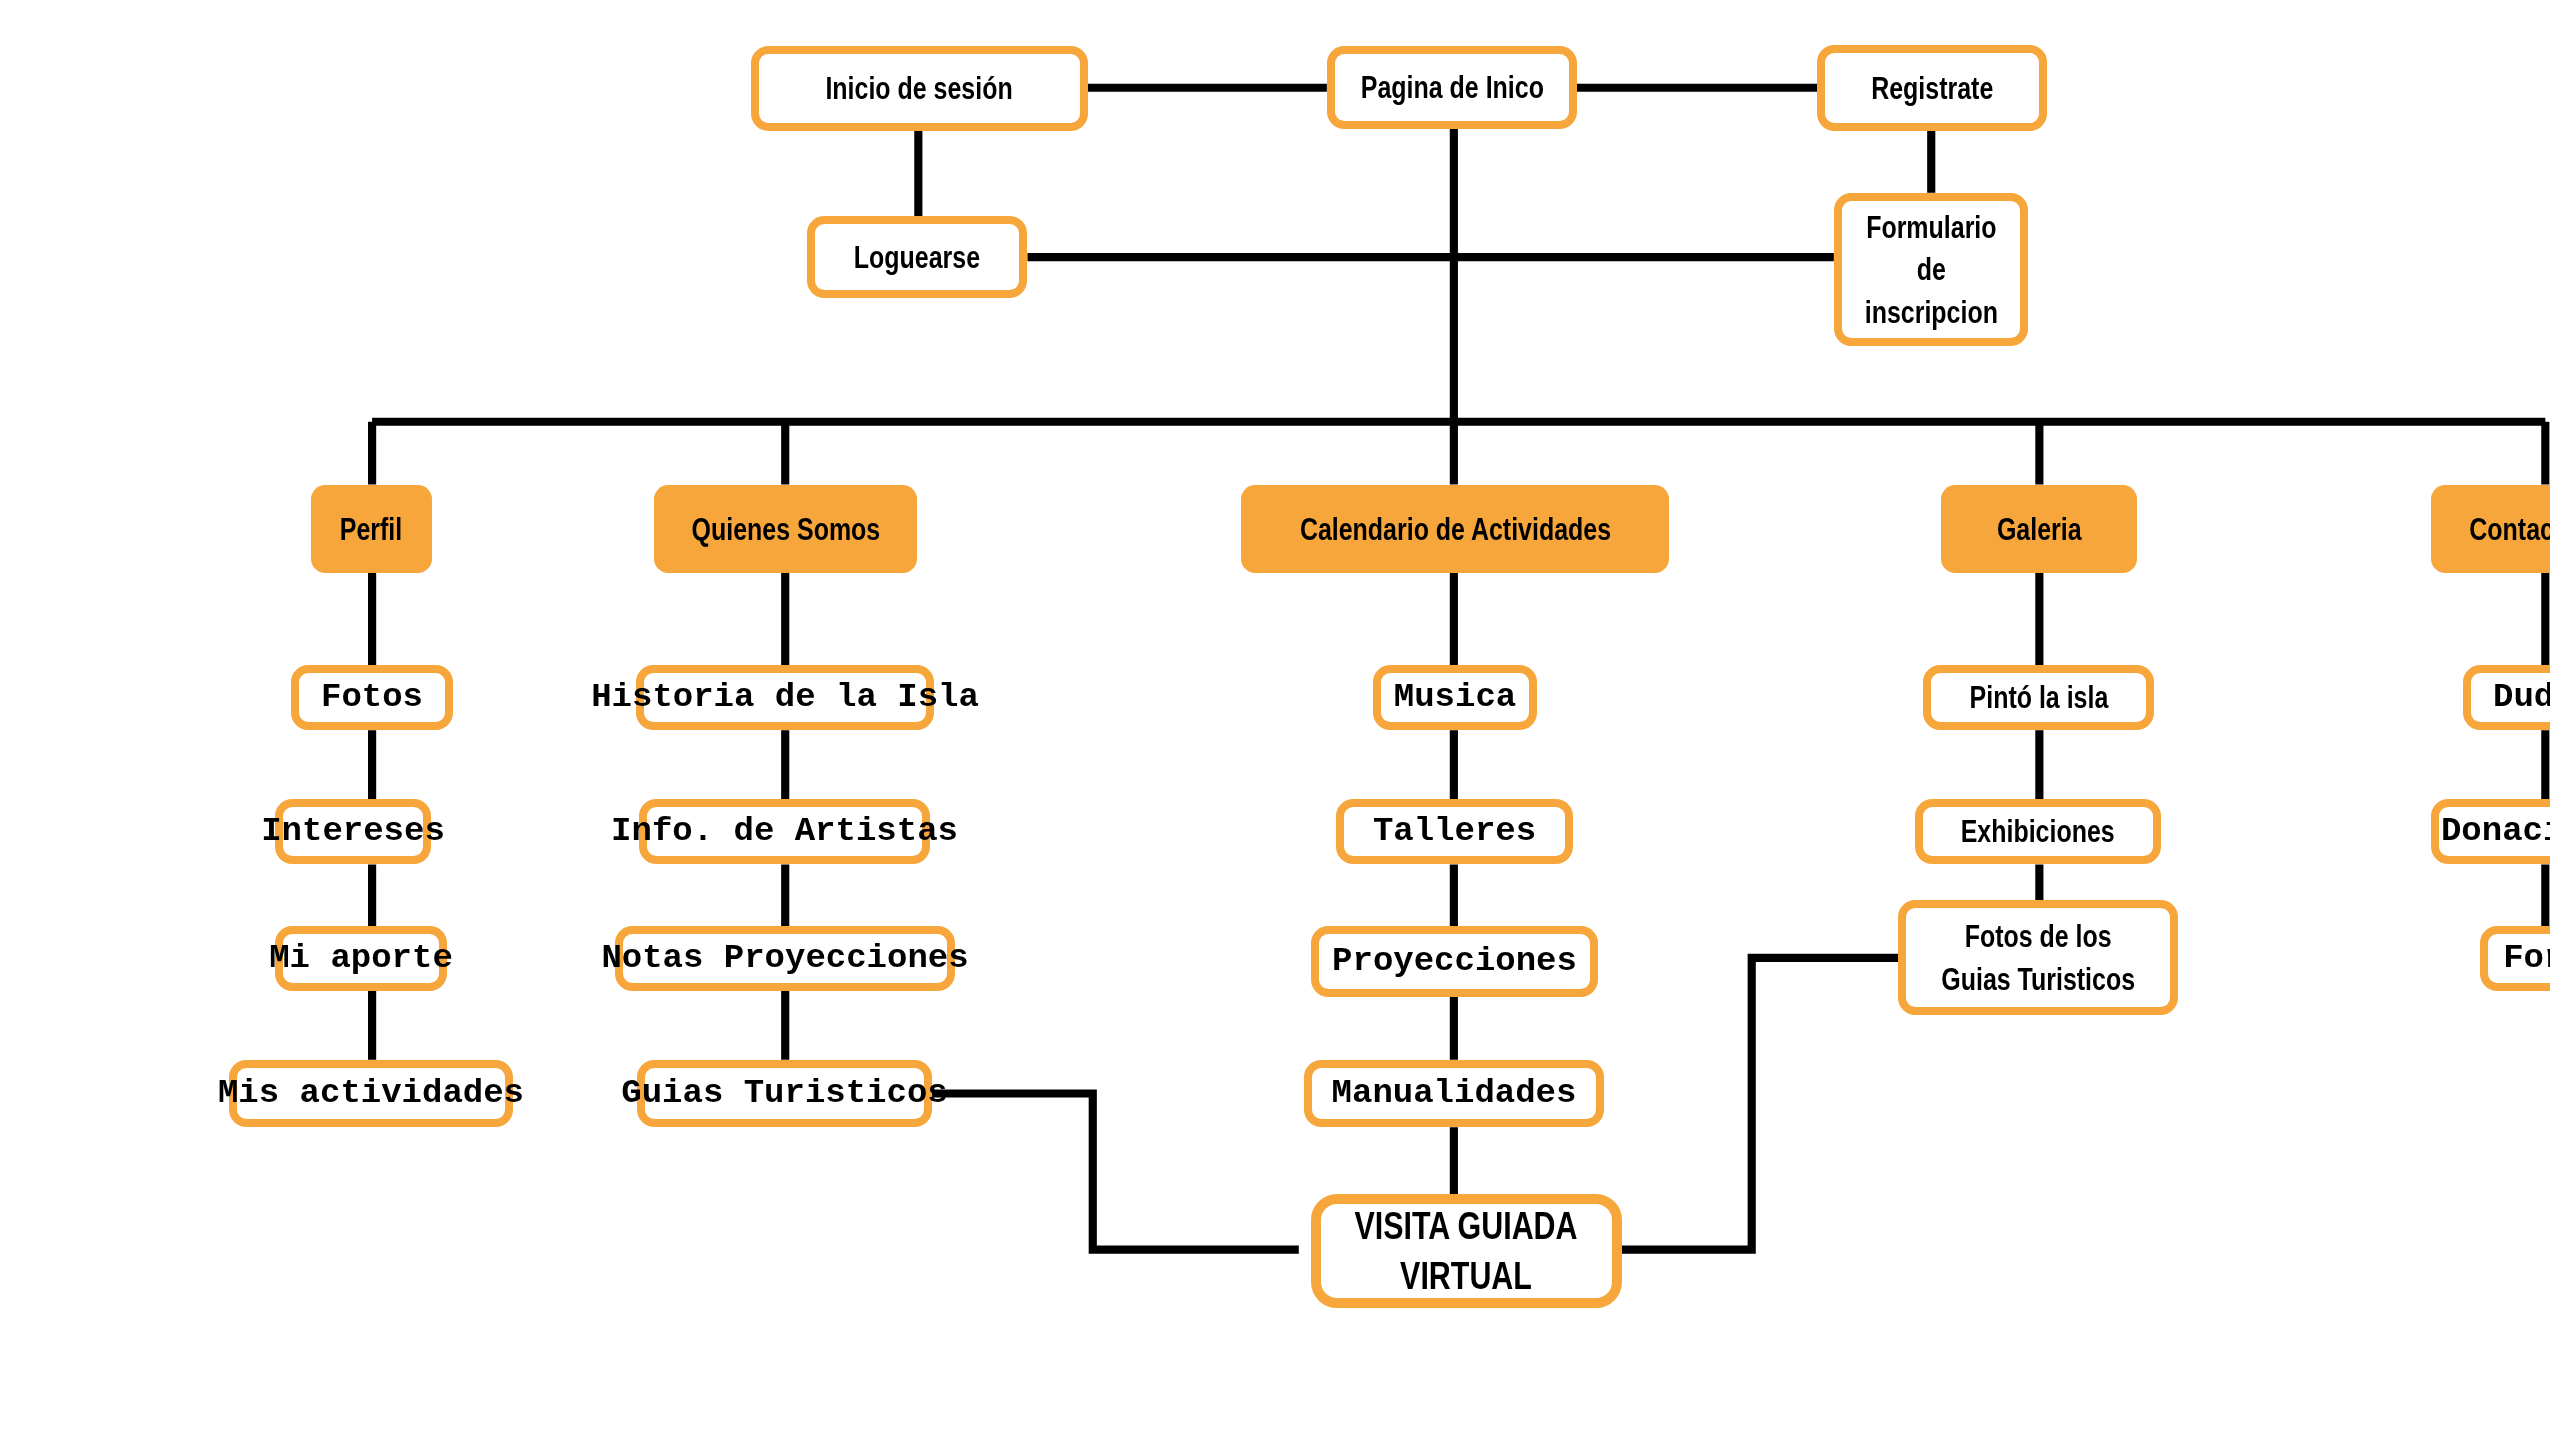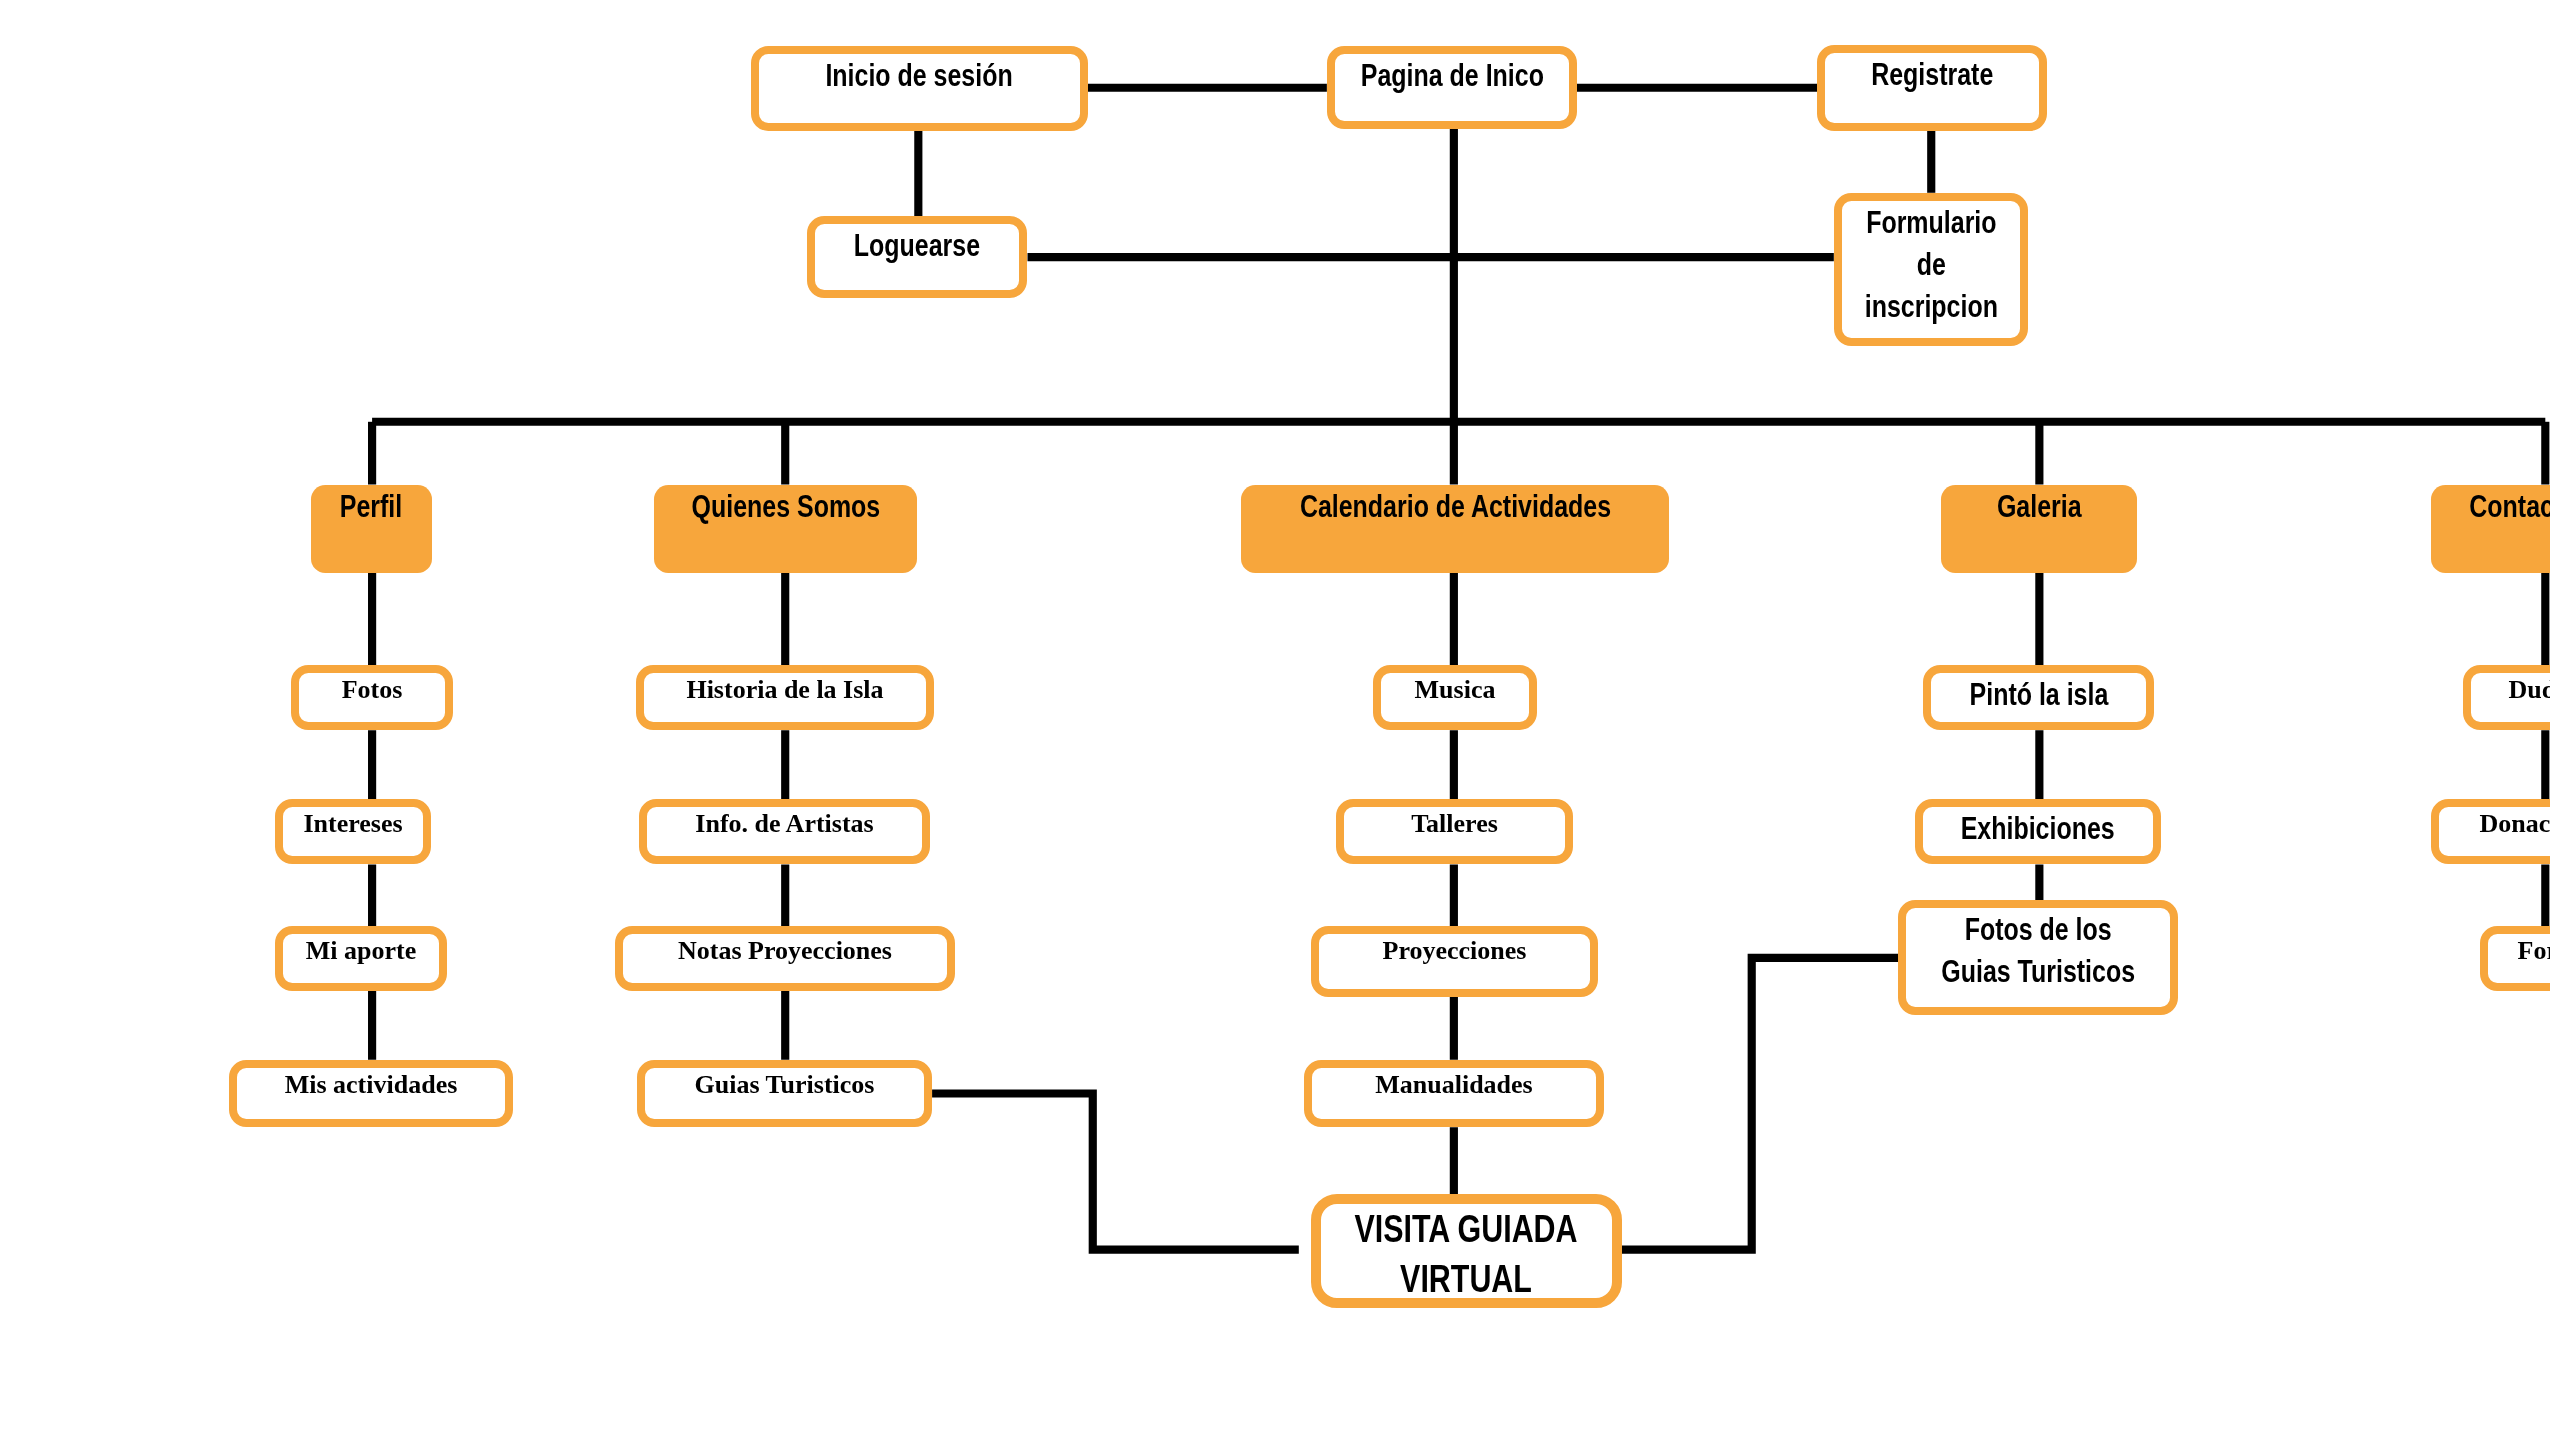--- a/index.html
+++ b/index.html
@@ -11,28 +11,28 @@
     position:relative;
     width:2922px;height:1450px;
     background:#FFFFFF;
     overflow:hidden;
     font-family:"Liberation Sans",sans-serif;
   }
   .wires{position:absolute;left:0;top:0;z-index:0;}
   .wires path{stroke:var(--line);stroke-width:16;fill:none;}
   .n{
     position:absolute;z-index:1;
-    display:flex;justify-content:center;
+    display:flex;align-items:center;justify-content:center;
     box-sizing:border-box;text-align:center;color:#000;
   }
   .w{background:#FFFFFF;border:8.7px solid var(--orange);border-radius:17.3px;}
   .h{background:var(--orange);border-radius:14.3px;}
   .t{display:inline-block;white-space:pre;line-height:1.32;color:#000;font-weight:700;}
   .c .t{font-family:"Liberation Sans",sans-serif;font-size:32px;transform:scaleX(0.78);}
-  .g .t{font-family:Liberation Serif, serif;font-size:26px;}
+  .g .t{font-family:Liberation Mono, monospace;font-size:34px;}
   .big{border-width:10.2px;border-radius:26px;margin-left:12px;}
   .big .t{font-size:39px;line-height:1.28;}
 </style>
 </head>
 <body>
 
 <div class="canvas">
 
   <svg class="wires" width="2922" height="1450" viewBox="0 0 5728 2843">
     <path d="M2132 172 H2601"></path>

